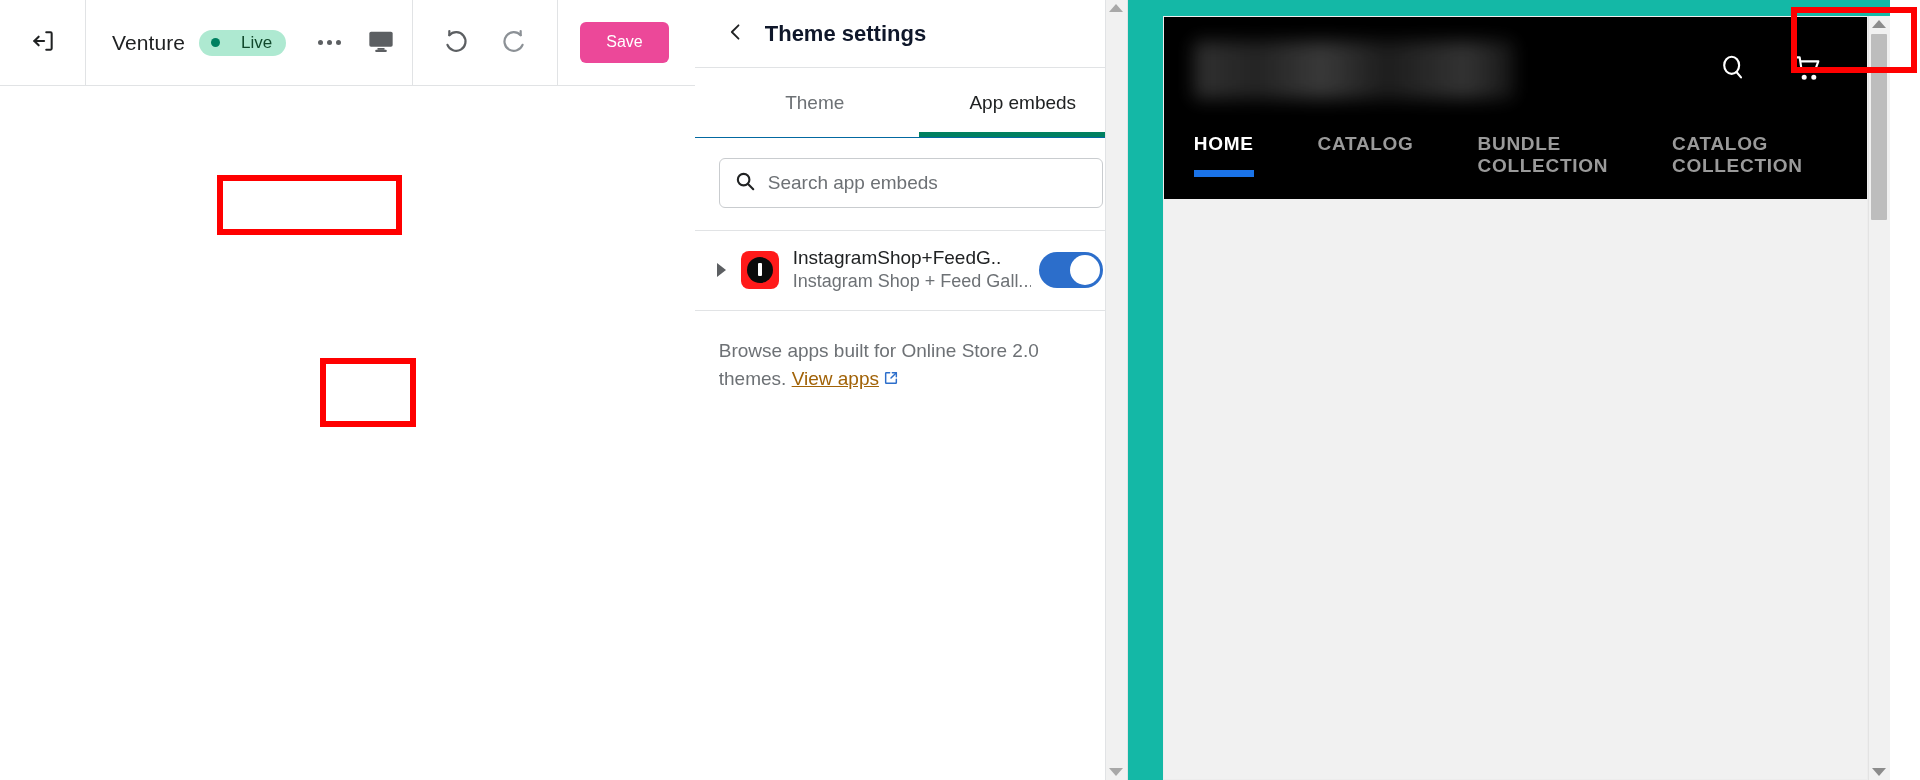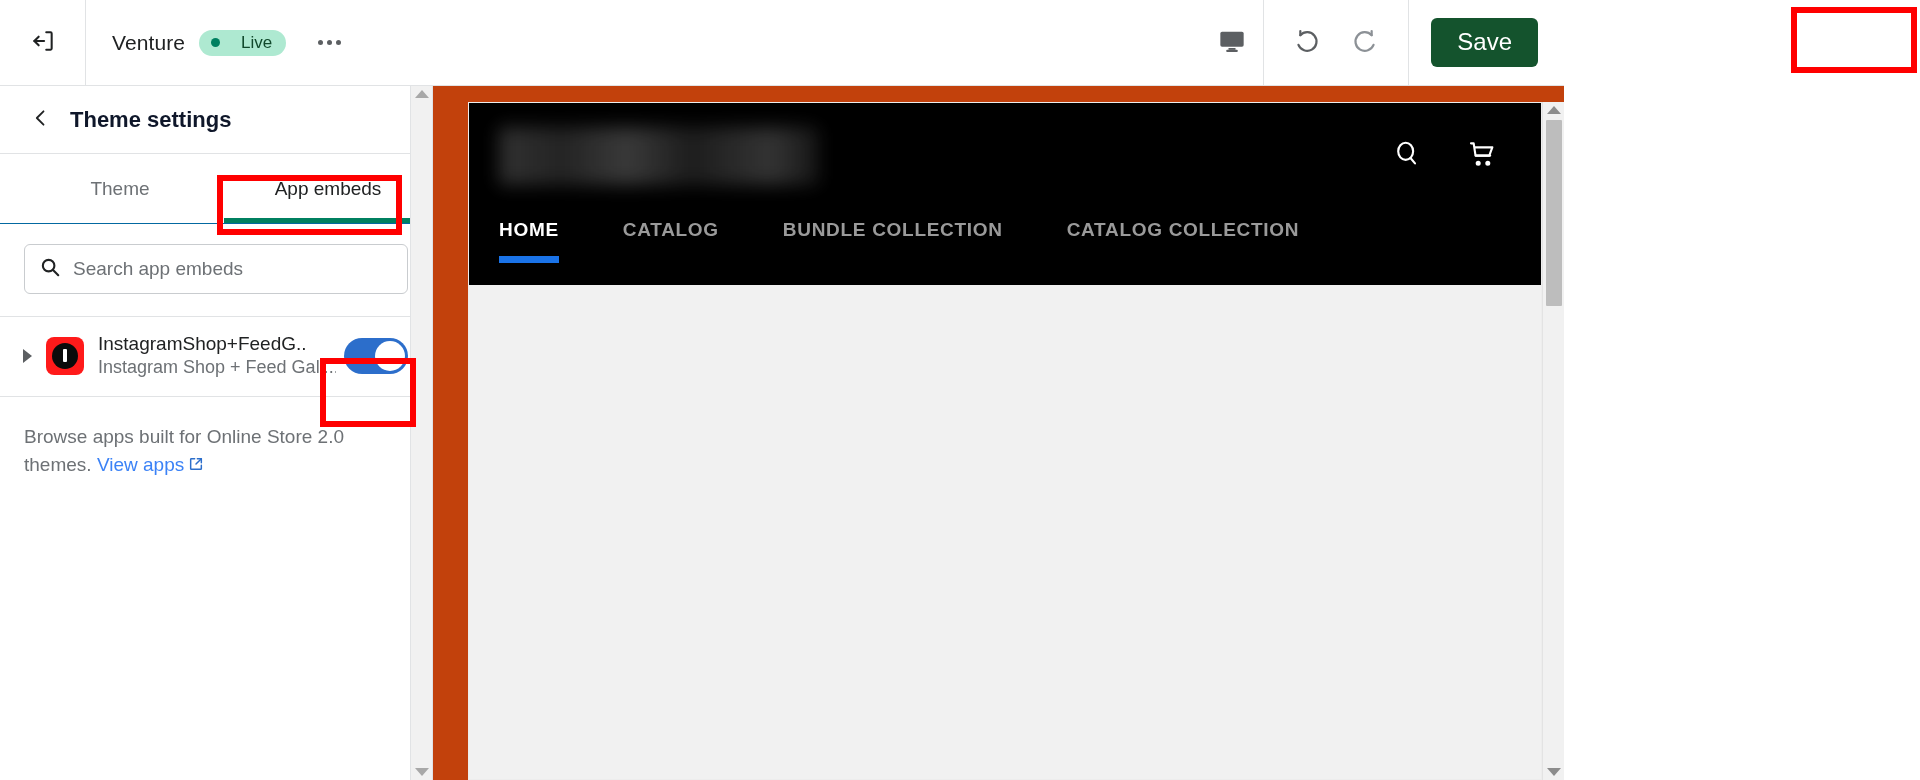--- a/index.html
+++ b/index.html
@@ -3,21 +3,21 @@
 <meta charset="utf-8">
 <style>
   * { box-sizing: border-box; margin: 0; padding: 0; }
   html, body {
     width: 1920px; height: 780px;
     overflow: hidden;
     font-family: "Liberation Sans", sans-serif;
     background: #ffffff;
     color: #202223;
   }
-  #app { position: relative; width: 1564px; height: 780px; display: flex; flex-direction: column; }
+  #app { position: relative; width: 1564px; height: 780px; display: flex; flex-direction: row; }
 
   
   .topbar {
     position: relative;
     height: 86px; min-height: 86px;
     display: flex; align-items: center;
     background: #ffffff;
     border-bottom: 1px solid #e1e3e5;
   }
   .tb-left { display: flex; align-items: center; height: 100%; }
@@ -69,23 +69,23 @@
   }
   .ic-btn {
     width: 62px; height: 85px; display: flex; align-items: center; justify-content: center;
     cursor: pointer;
   }
   .ic-btn svg { width: 28px; height: 28px; }
   .tb-div { width: 1px; height: 85px; background: #e1e3e5; }
   .undo-group { display: flex; align-items: center; padding: 0 10px; }
   .save-wrap { position: relative; display: flex; align-items: center; padding: 0 26px 0 22px; }
   .save-btn {
-    background: #14532d; color: #ffffff;
+    background: #ec4899; color: #ffffff;
     border: none; border-radius: 6px;
-    font-size: 24px; font-family: inherit;
+    font-size: 16px; font-family: inherit;
     padding: 12px 26px 13px;
     cursor: pointer; line-height: 1;
   }
 
   
   .body-row { display: flex; flex: 1; min-height: 0; }
 
   
   .sidebar {
     width: 433px; min-width: 433px;
@@ -174,37 +174,37 @@
   }
   .toggle .knob {
     position: absolute; top: 3px; right: 3px;
     width: 30px; height: 30px; border-radius: 50%; background: #ffffff;
   }
 
   .browse-note {
     padding: 26px 28px 0 24px;
     font-size: 19px; color: #6d7175; line-height: 1.45;
   }
-  .browse-note a { color: #3b82f6; cursor: pointer; }
+  .browse-note a { color: #a16207; text-decoration: underline; cursor: pointer; }
   .ext-ic { display: inline-block; vertical-align: -1px; margin-left: 4px; }
   .ext-ic svg { width: 16px; height: 16px; }
 
   
   .sb-scroll {
     position: absolute; top: 0; right: 0; bottom: 0; width: 22px;
     background: #f1f1f1; border-left: 1px solid #e1e3e5;
     display: flex; flex-direction: column; justify-content: space-between; align-items: center;
     padding: 4px 0;
   }
   .sb-scroll .arr-up { width: 0;height:0;border-left:7px solid transparent;border-right:7px solid transparent;border-bottom:8px solid #a8a8a8; }
   .sb-scroll .arr-dn { width: 0;height:0;border-left:7px solid transparent;border-right:7px solid transparent;border-top:8px solid #a8a8a8; }
 
   
   .preview {
-    flex: 1; position: relative; background: #c2410c;
+    flex: 1; position: relative; background: #14b8a6;
     padding: 16px 22px 0 35px;
     min-width: 0; display: flex; flex-direction: column;
   }
   .pv-frame {
     flex: 1; background: #f1f1f1; overflow: hidden; position: relative;
     border: 1px solid #ededed;
   }
   .pv-header { background: #000000; height: 106px; position: relative; display: flex; align-items: center; }
   .pv-logo {
     margin-left: 30px; width: 320px; height: 58px;

